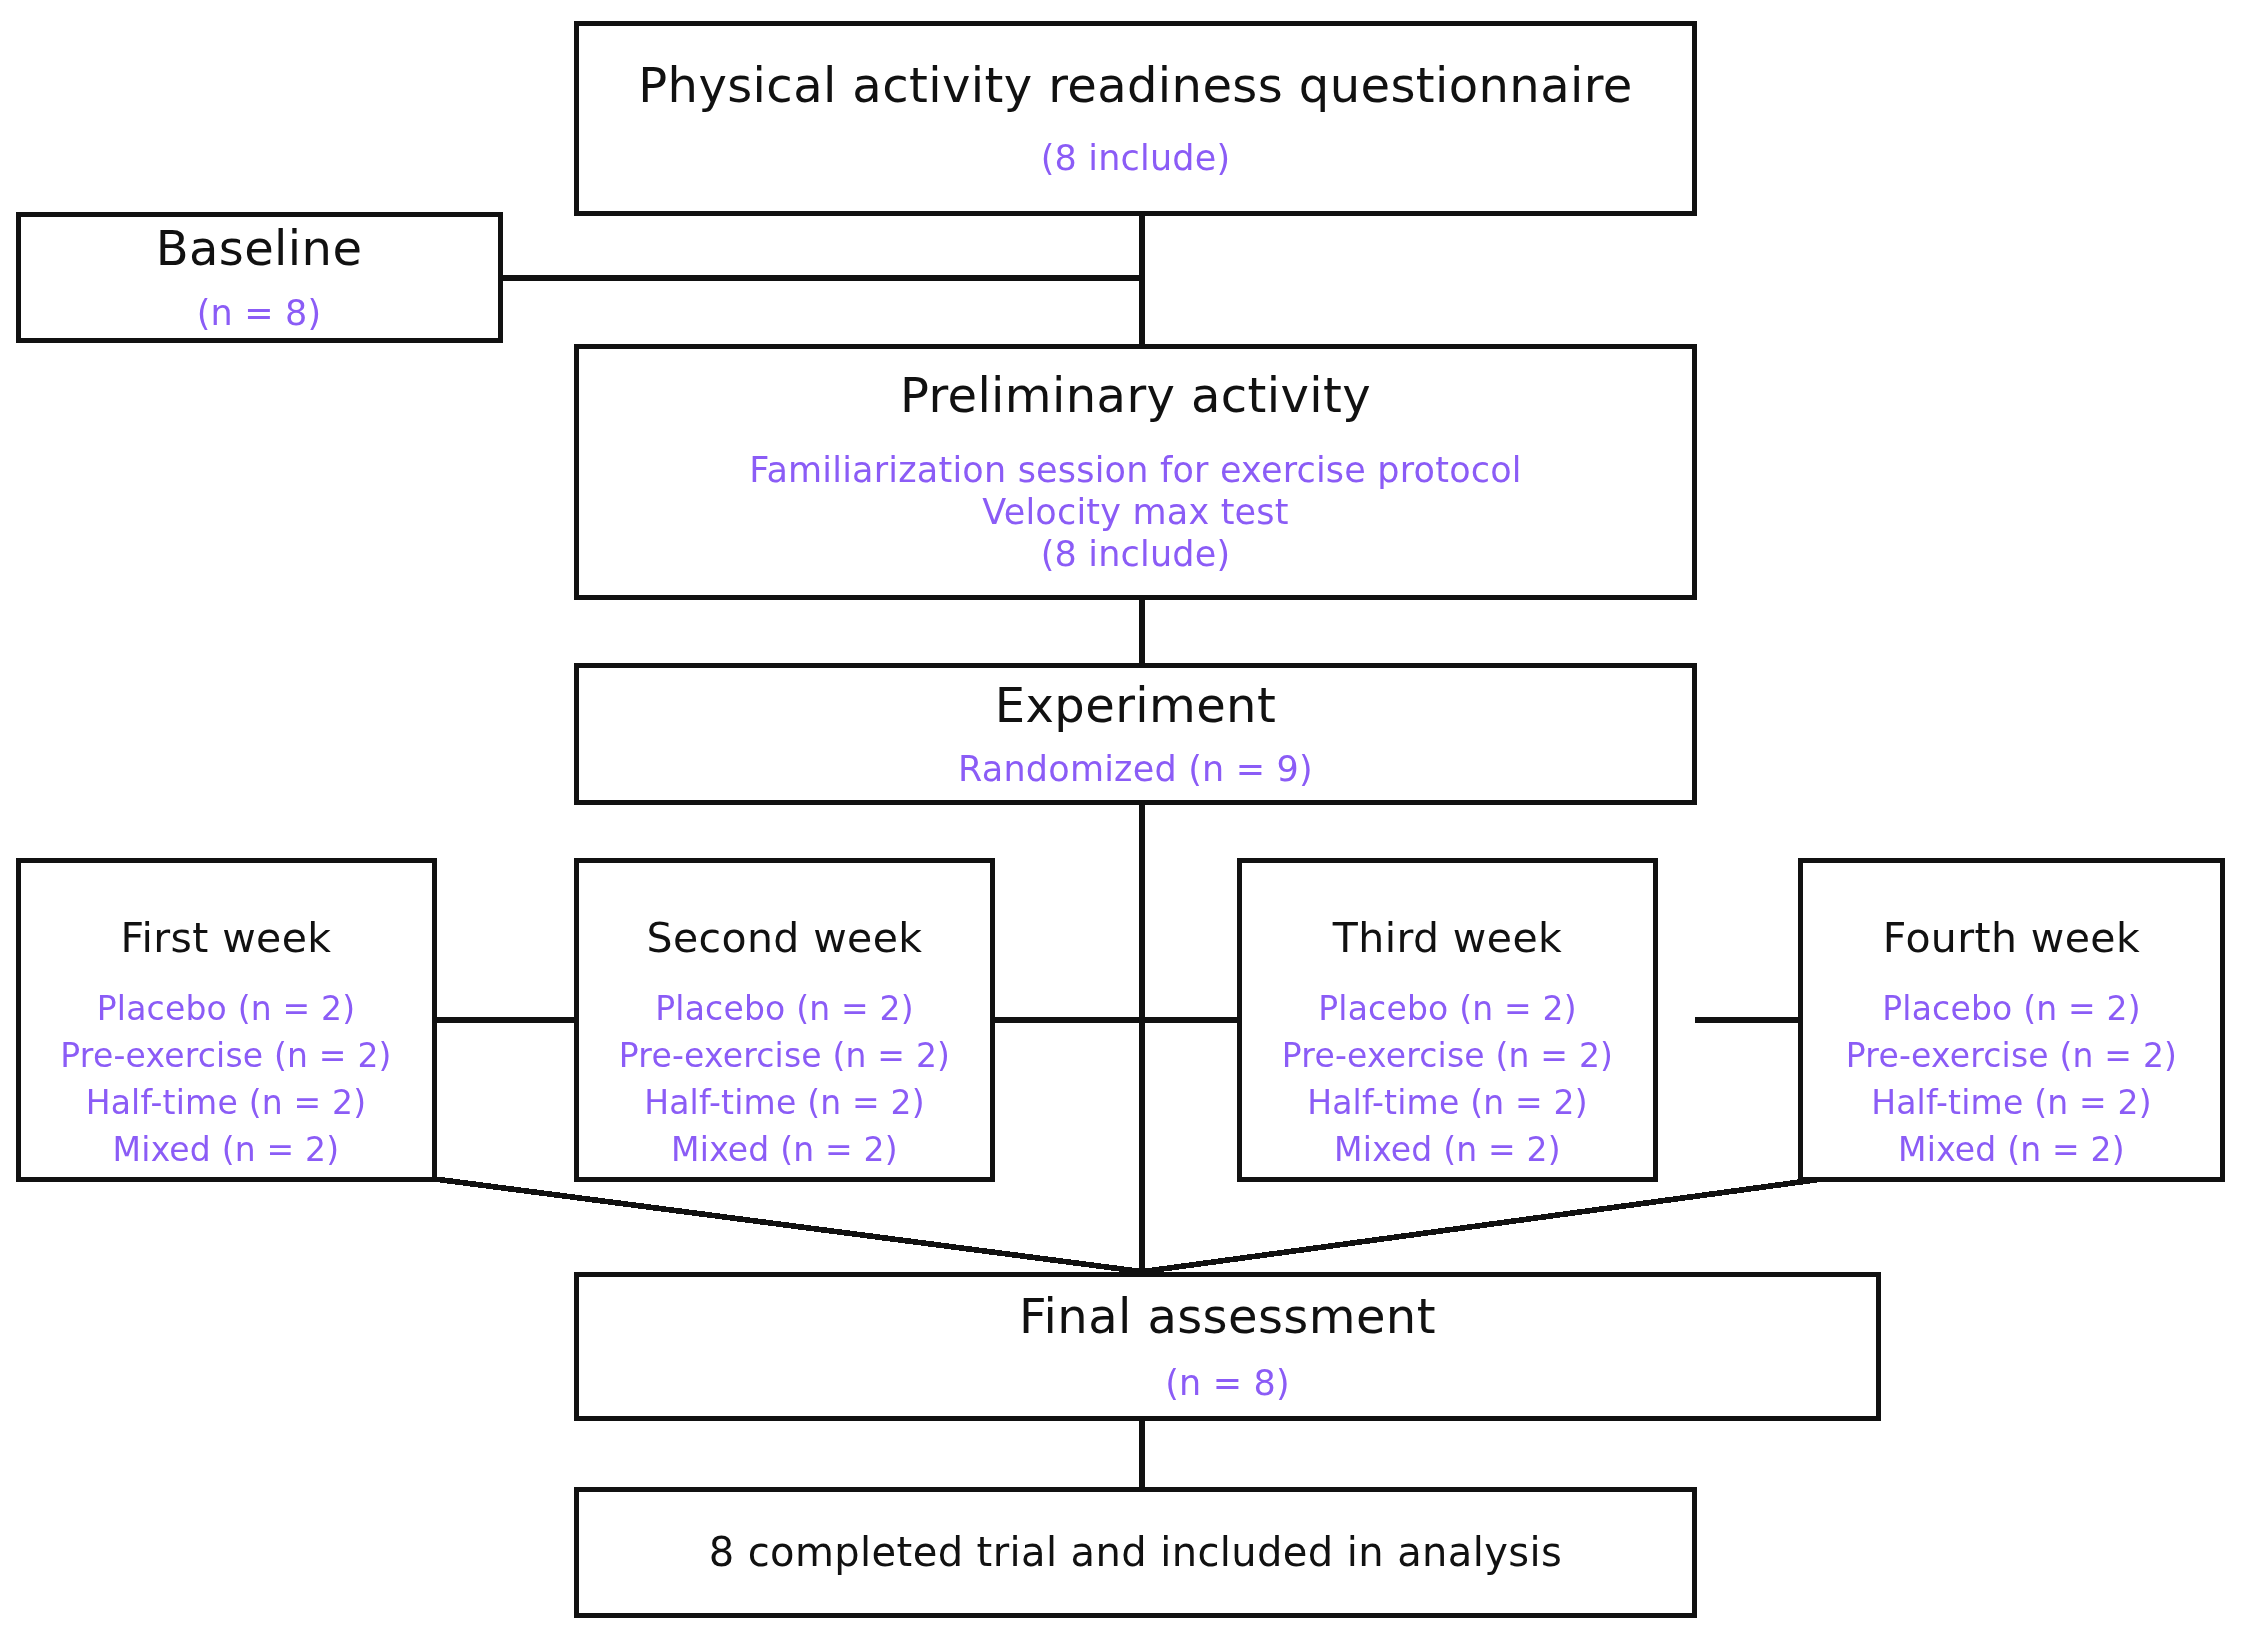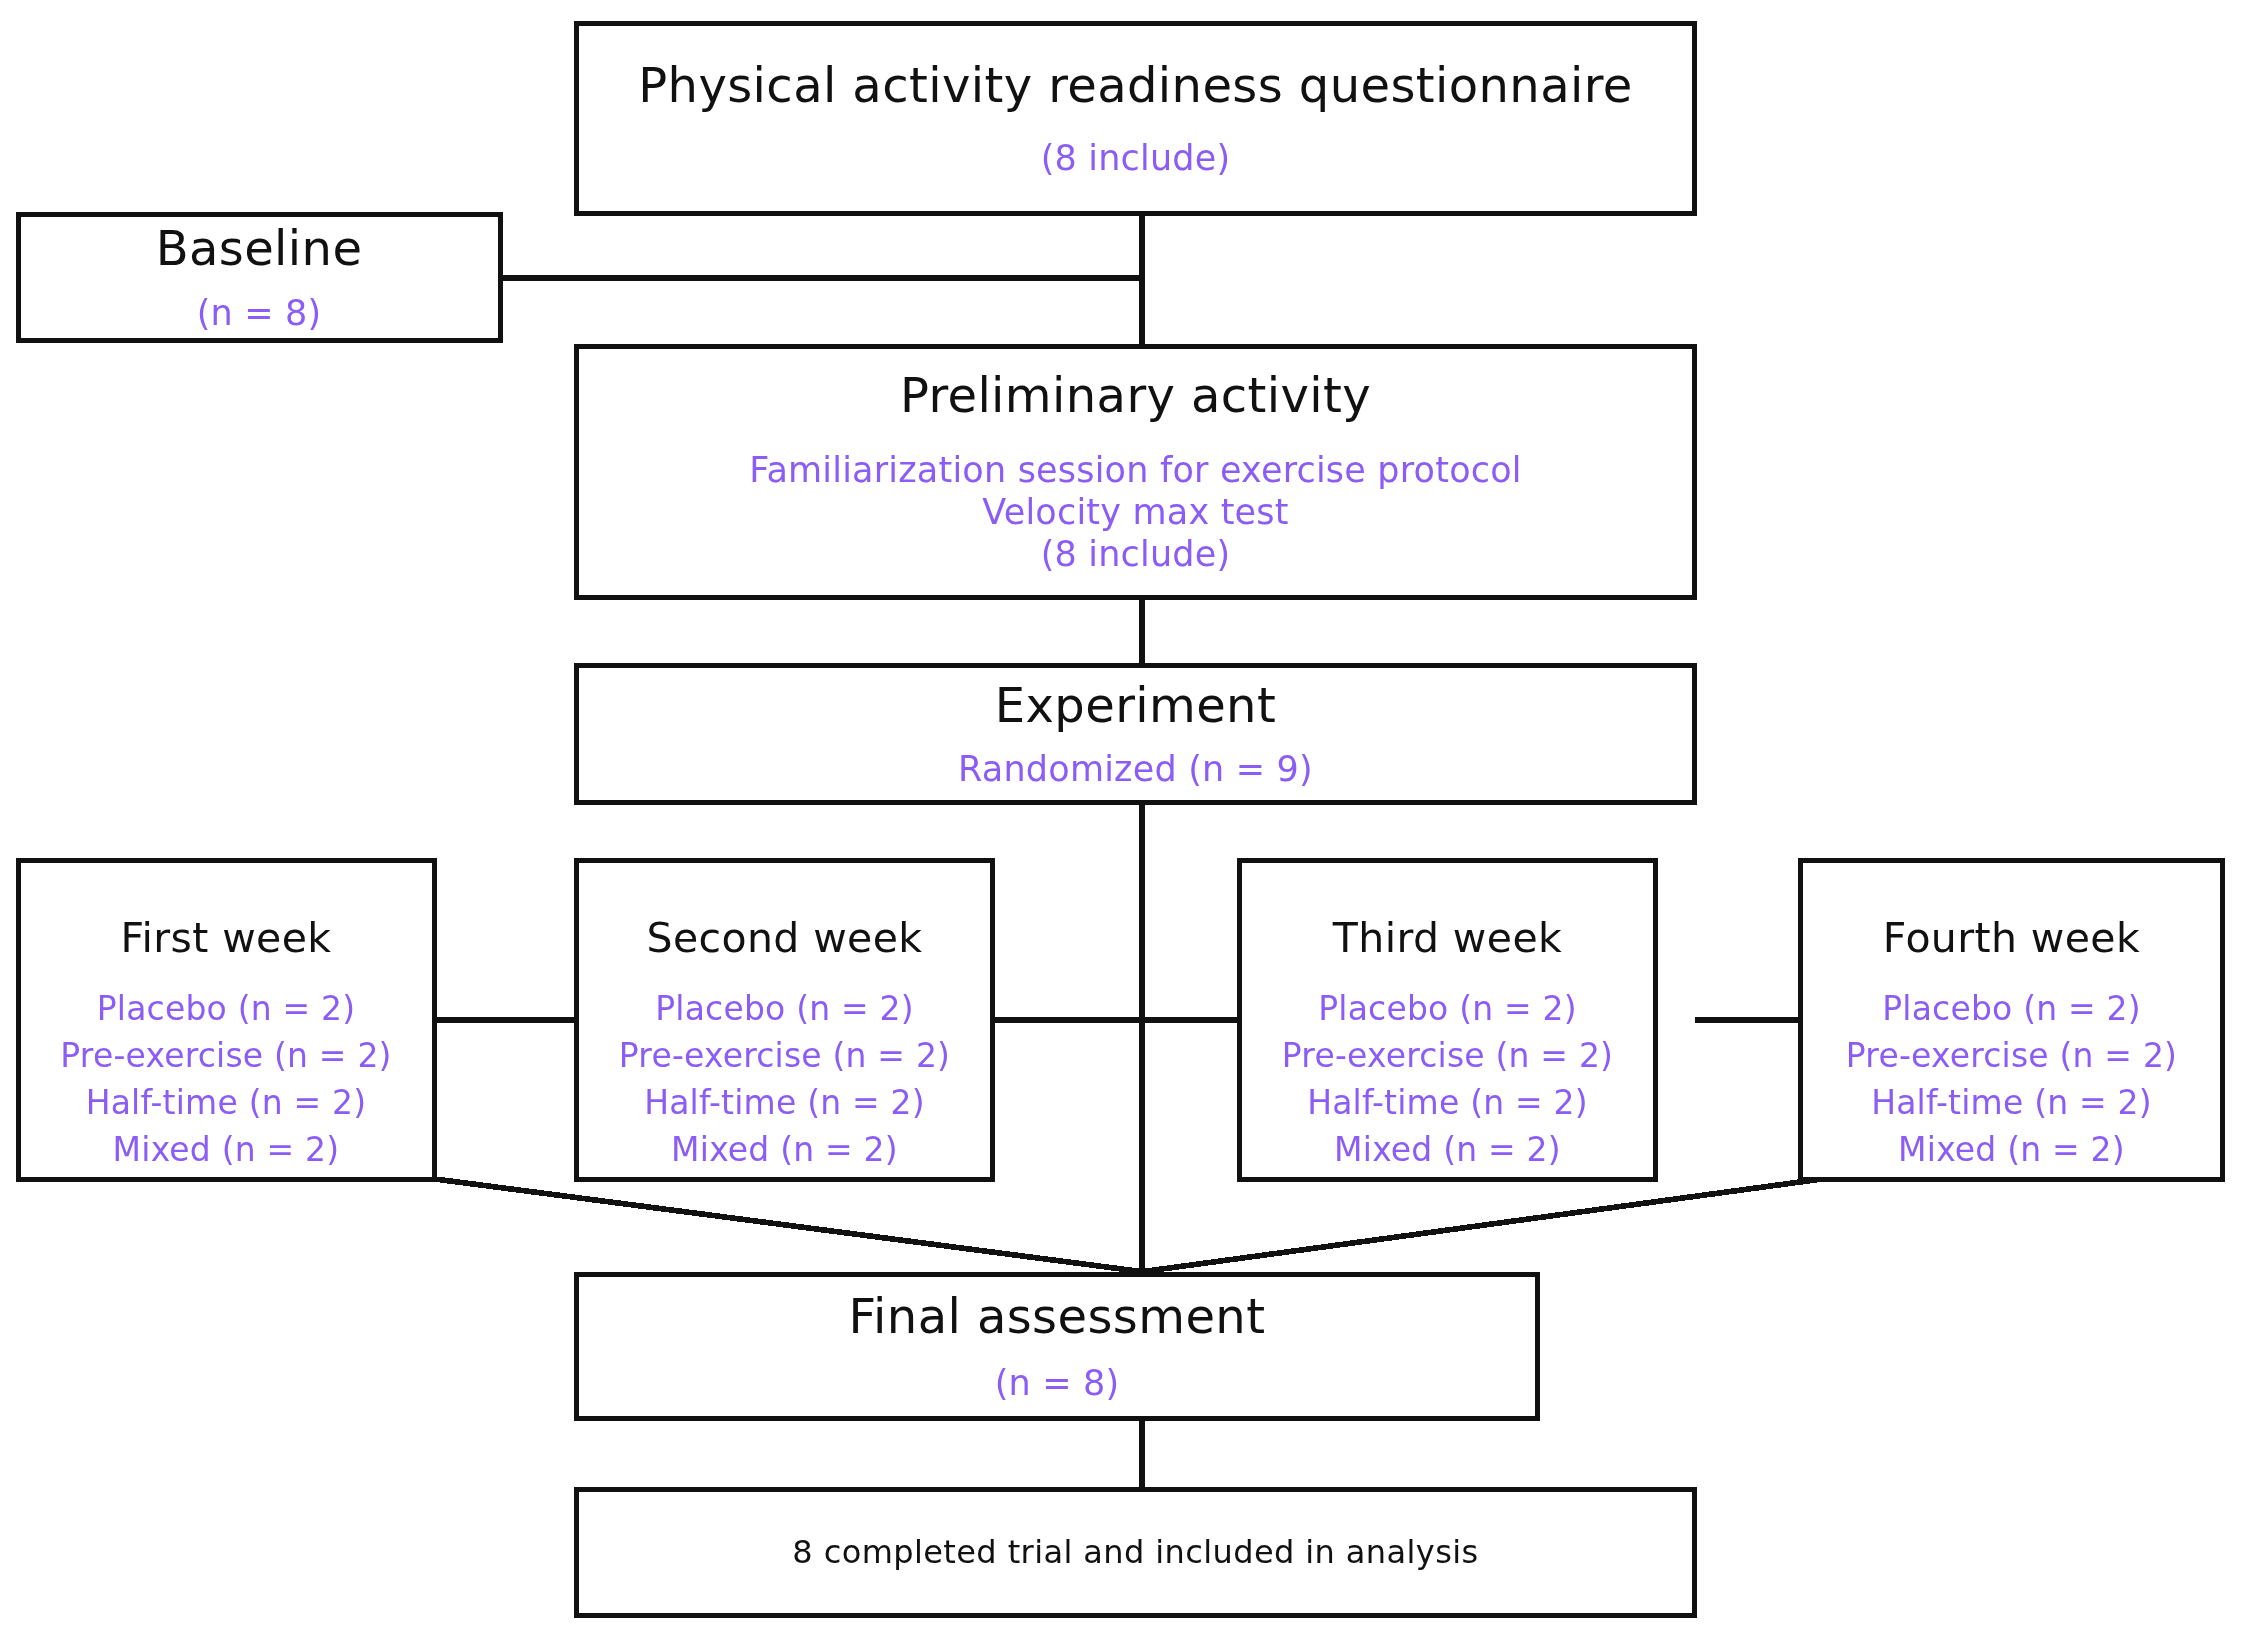--- a/index.html
+++ b/index.html
@@ -77,25 +77,25 @@
     padding-top: 15.5px;
   }
   .week .title  { font-size: 41px; margin-bottom: 24px; }
   .week .sub    { font-size: 33px; margin: 5px 0; }
 
   #node-week1 { left: 15.5px;   width: 421px; }
   #node-week2 { left: 574px;  width: 421px; }
   #node-week3 { left: 1237px; width: 421px; }
   #node-week4 { left: 1798px; width: 427px; }
 
-  #node-final        { left: 574px; top: 1272px; width: 966px; height: 149px; }
+  #node-final        { left: 574px; top: 1272px; width: 1307px; height: 149px; }
   #node-final .title { margin-bottom: 20px; }
 
   #node-analysis        { left: 574px; top: 1487px; width: 1123px; height: 131px; }
-  #node-analysis .title { font-size: 32px; }
+  #node-analysis .title { font-size: 40px; }
 </style>
 </head>
 <body>
 
 <div id="canvas">
 
   <svg id="connectors" viewBox="0 0 3201 2314" xmlns="http://www.w3.org/2000/svg">
     <g stroke="#111111" stroke-width="8" fill="none" shape-rendering="crispEdges">
 
       <line x1="1617" y1="303" x2="1617" y2="491"></line>

